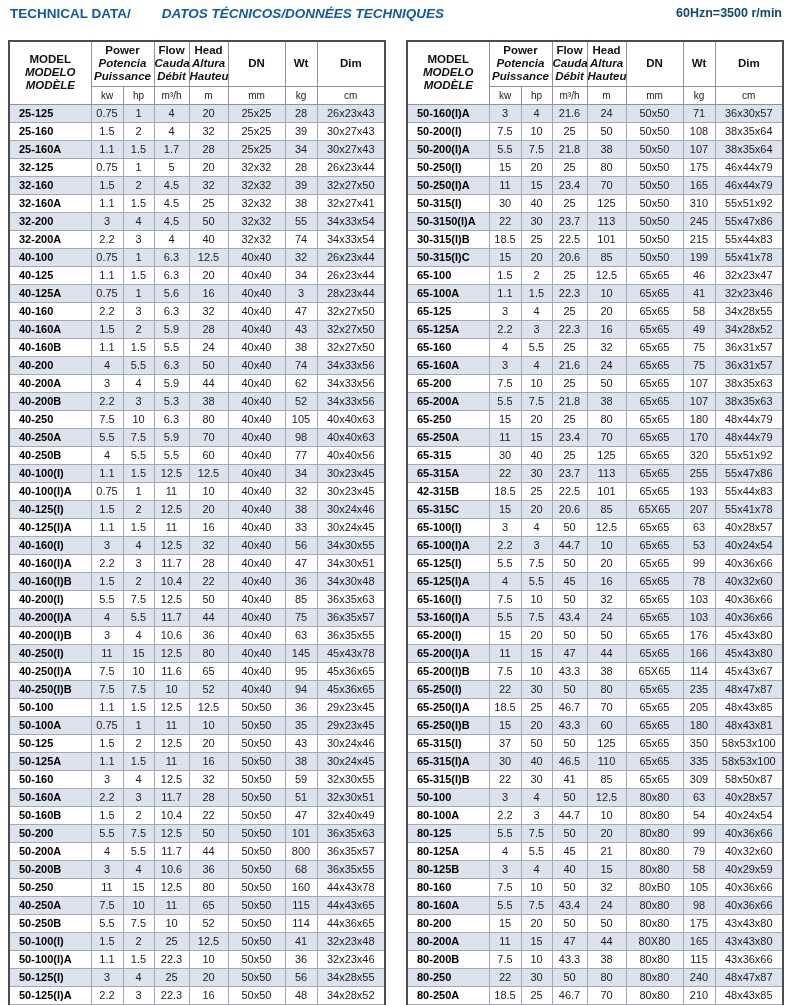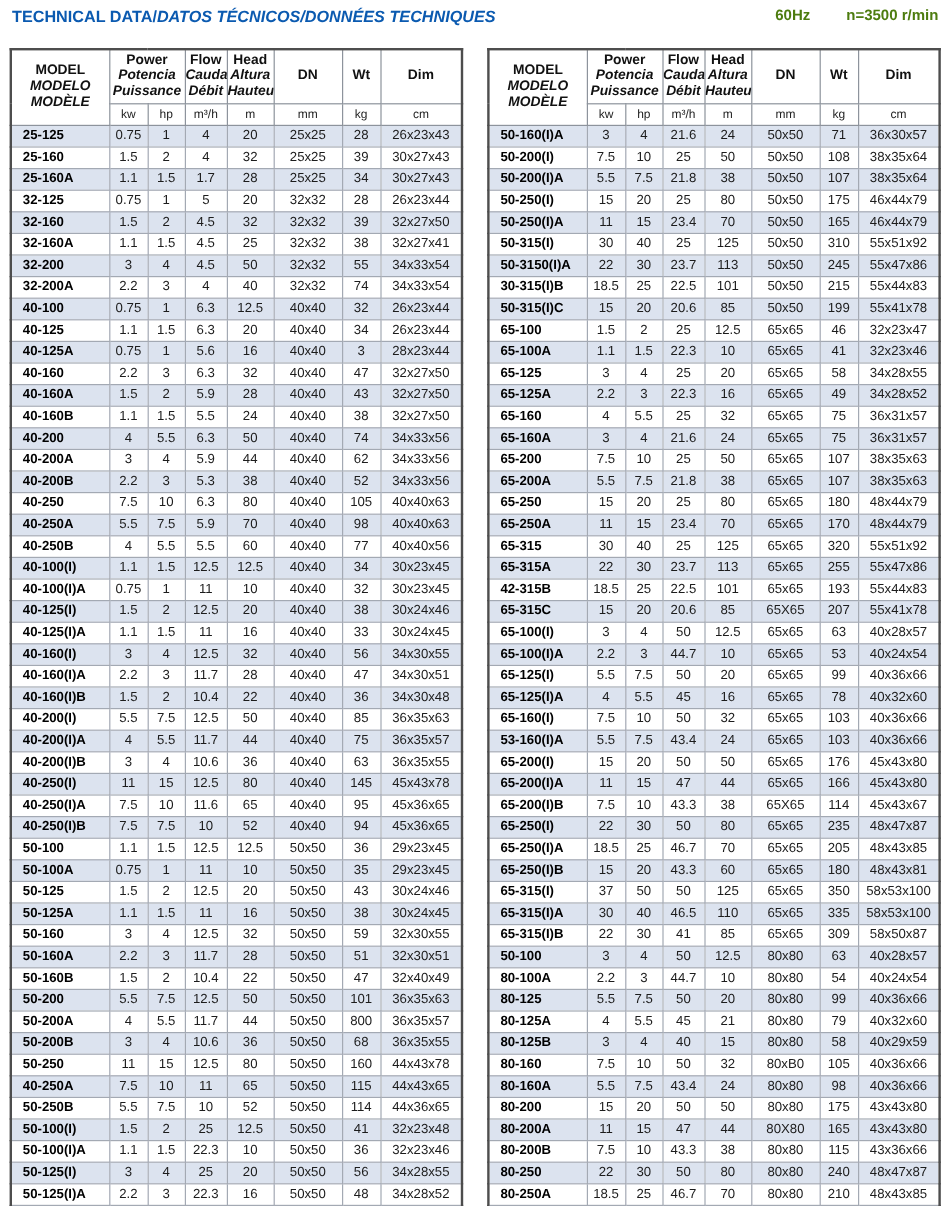--- a/index.html
+++ b/index.html
@@ -6,25 +6,25 @@
   body{
     width:790px;height:1005px;background:#ffffff;overflow:hidden;position:relative;
     font-family:"Liberation Sans", sans-serif;
     -webkit-font-smoothing:antialiased;
   }
   .page-title{
     position:absolute;left:10px;top:6px;
     font-size:13.5px;font-weight:bold;color:#0b5ab0;letter-spacing:0;
     white-space:nowrap;
   }
-  .page-title .intl{font-style:italic;}
+  .page-title .intl{font-style:italic;padding-left:31px;}
   .top-right{
     position:absolute;top:6px;right:8px;
-    display:flex;gap:30px;
-    font-size:12.5px;font-weight:bold;color:#4d7c0f;white-space:nowrap;text-align:right;
+    display:flex;
+    font-size:12.5px;font-weight:bold;color:#0c4a6e;white-space:nowrap;text-align:right;
   }
   .tbl-wrap{position:absolute;top:40px;}
   .tbl-left{left:8px;}
   .tbl-right{left:406px;}
   table{
     border-collapse:collapse;table-layout:fixed;width:376px;
     border:2px solid #4d4d4d;
   }
   th,td{
     border:1px solid #a3a9b3;

